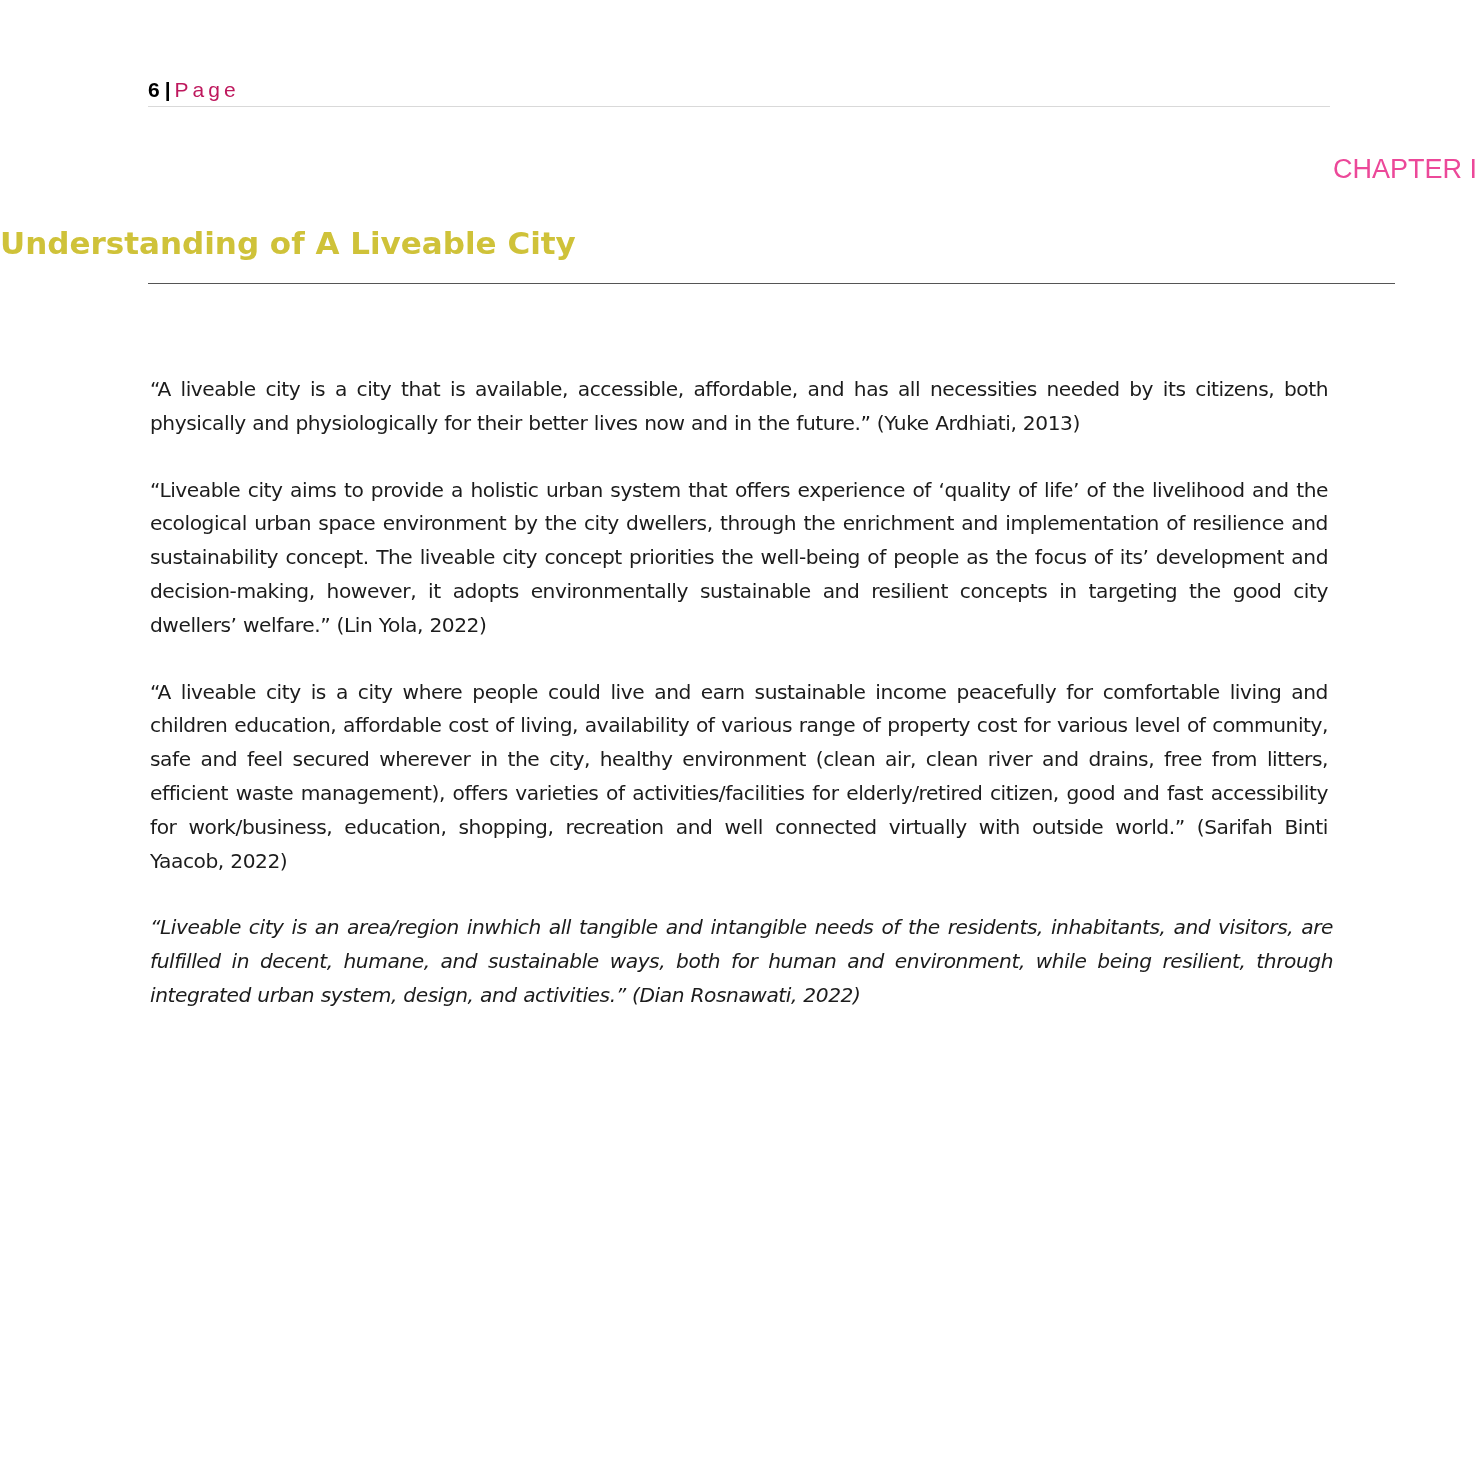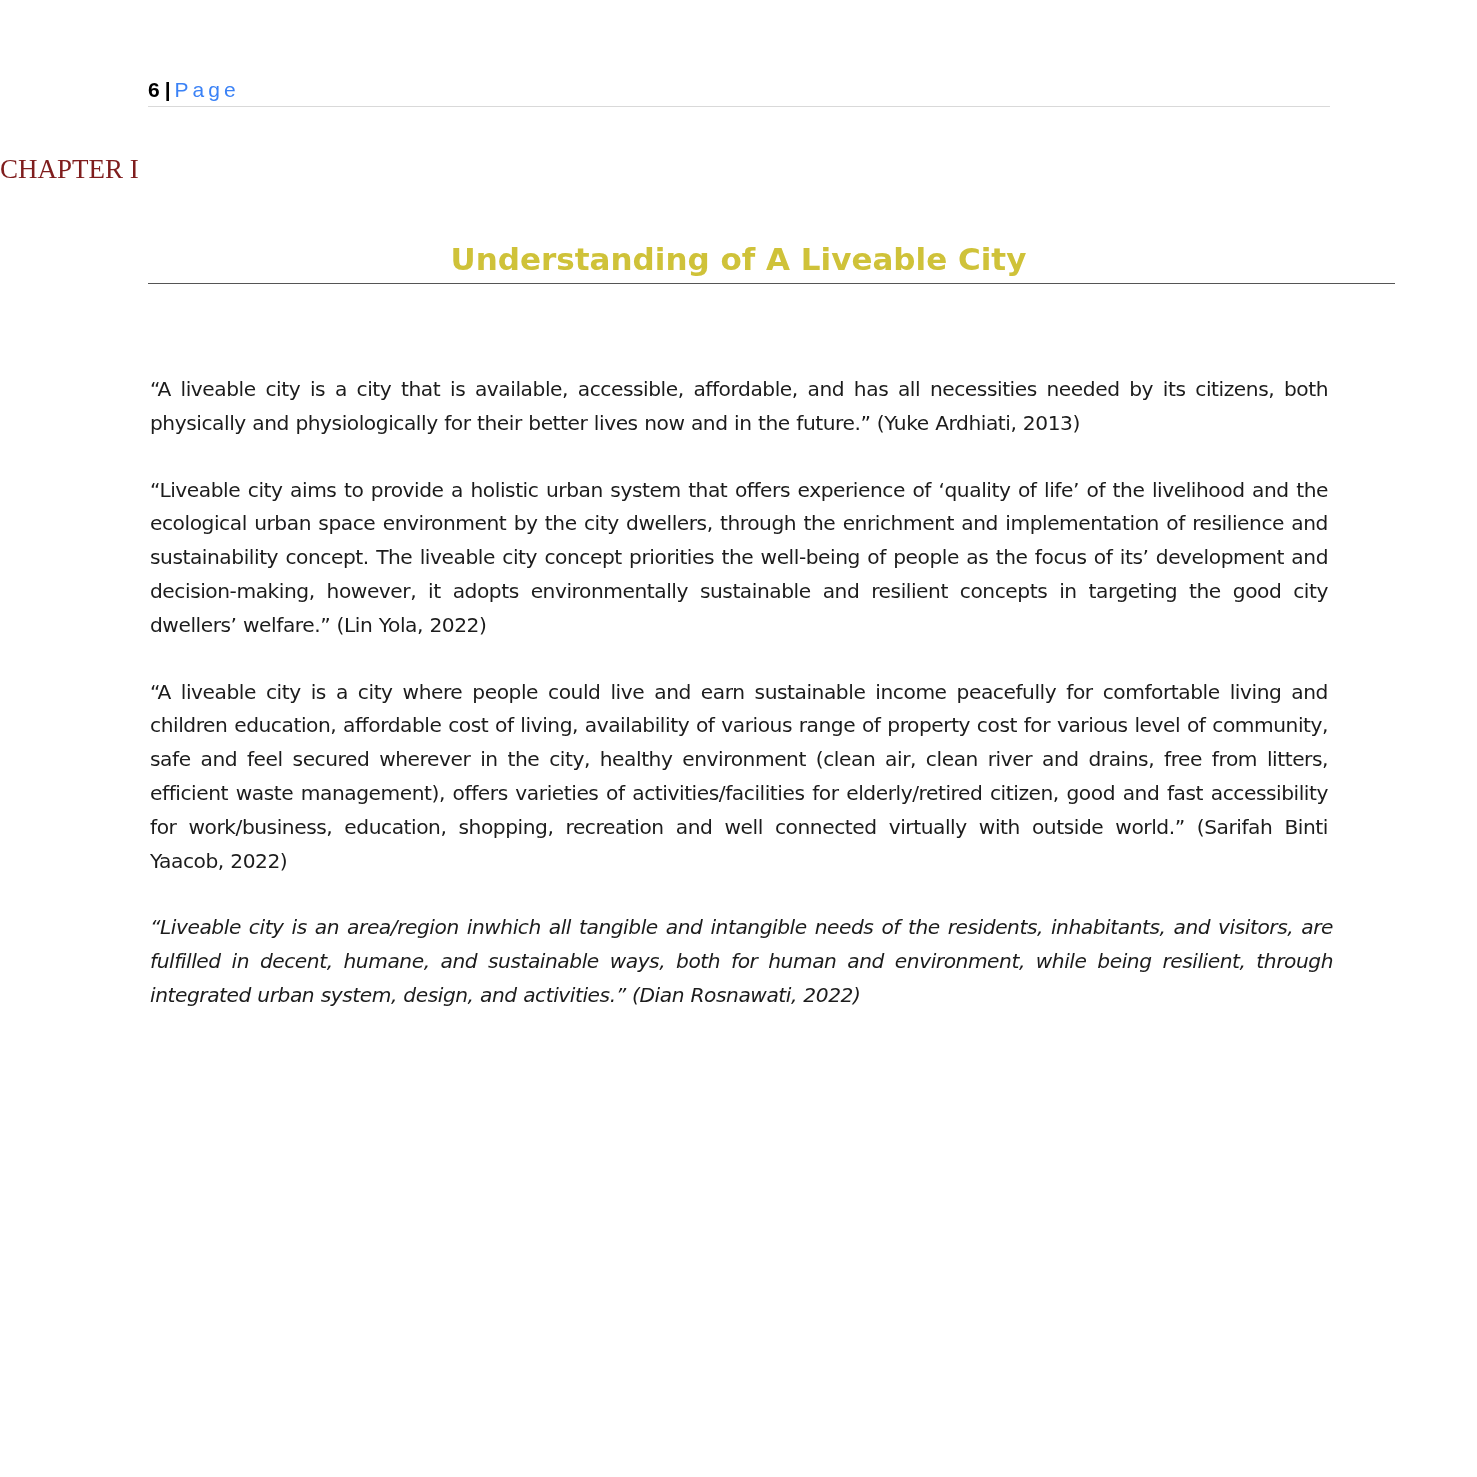--- a/index.html
+++ b/index.html
@@ -29,40 +29,40 @@
     .page-num {
       font-weight: bold;
       color: #000;
     }
     .page-sep {
       font-weight: bold;
       color: #000;
       margin: 0 4px 0 5px;
     }
     .page-word {
-      color: #3b82f6;
+      color: #be185d;
       letter-spacing: 4px;
     }
     .chapter {
       position: absolute;
       left: 0;
       width: 1477px;
       top: 154px;
-      text-align: left;
-      font-family: Liberation Serif, serif;
+      text-align: right;
+      font-family: Liberation Sans, sans-serif;
       font-size: 27px;
-      color: #7f1d1d;
+      color: #ec4899;
       letter-spacing: 0px;
     }
     .title {
       position: absolute;
       left: 0;
       width: 1477px;
-      top: 241px;
-      text-align: center;
+      top: 225px;
+      text-align: left;
       font-family: "DejaVu Sans", sans-serif;
       font-weight: bold;
       font-size: 31px;
       color: #cfc239;
     }
     .title-rule {
       position: absolute;
       left: 148px;
       top: 283px;
       width: 1247px;

